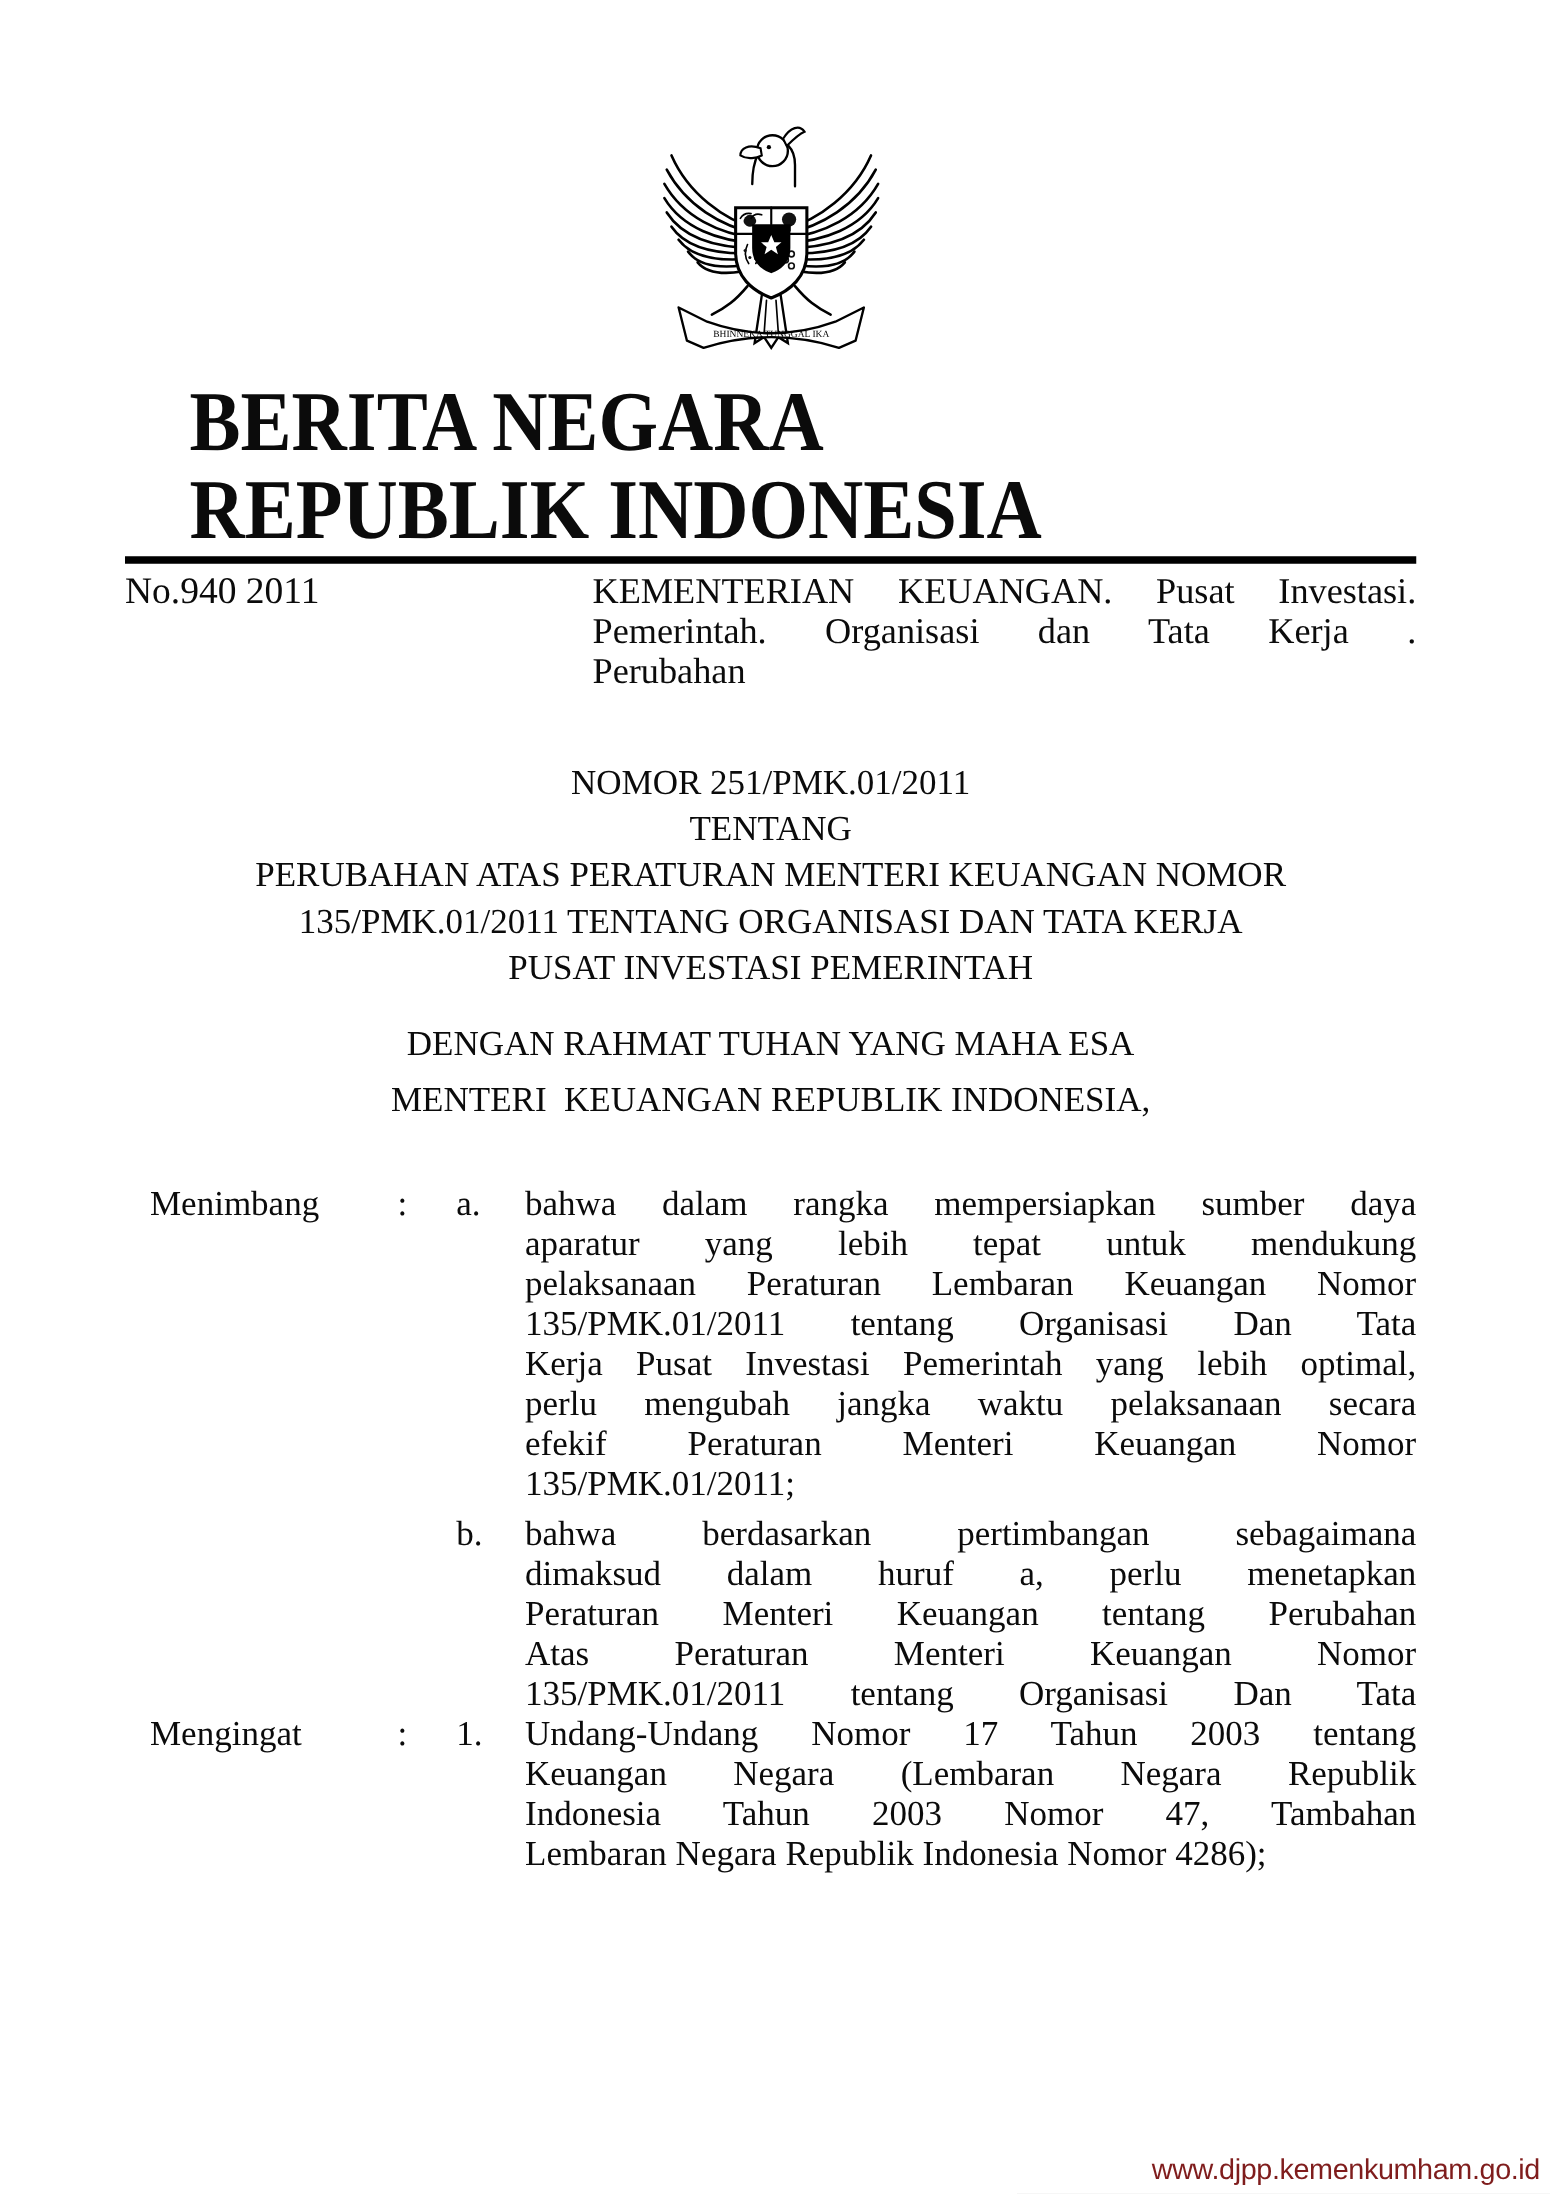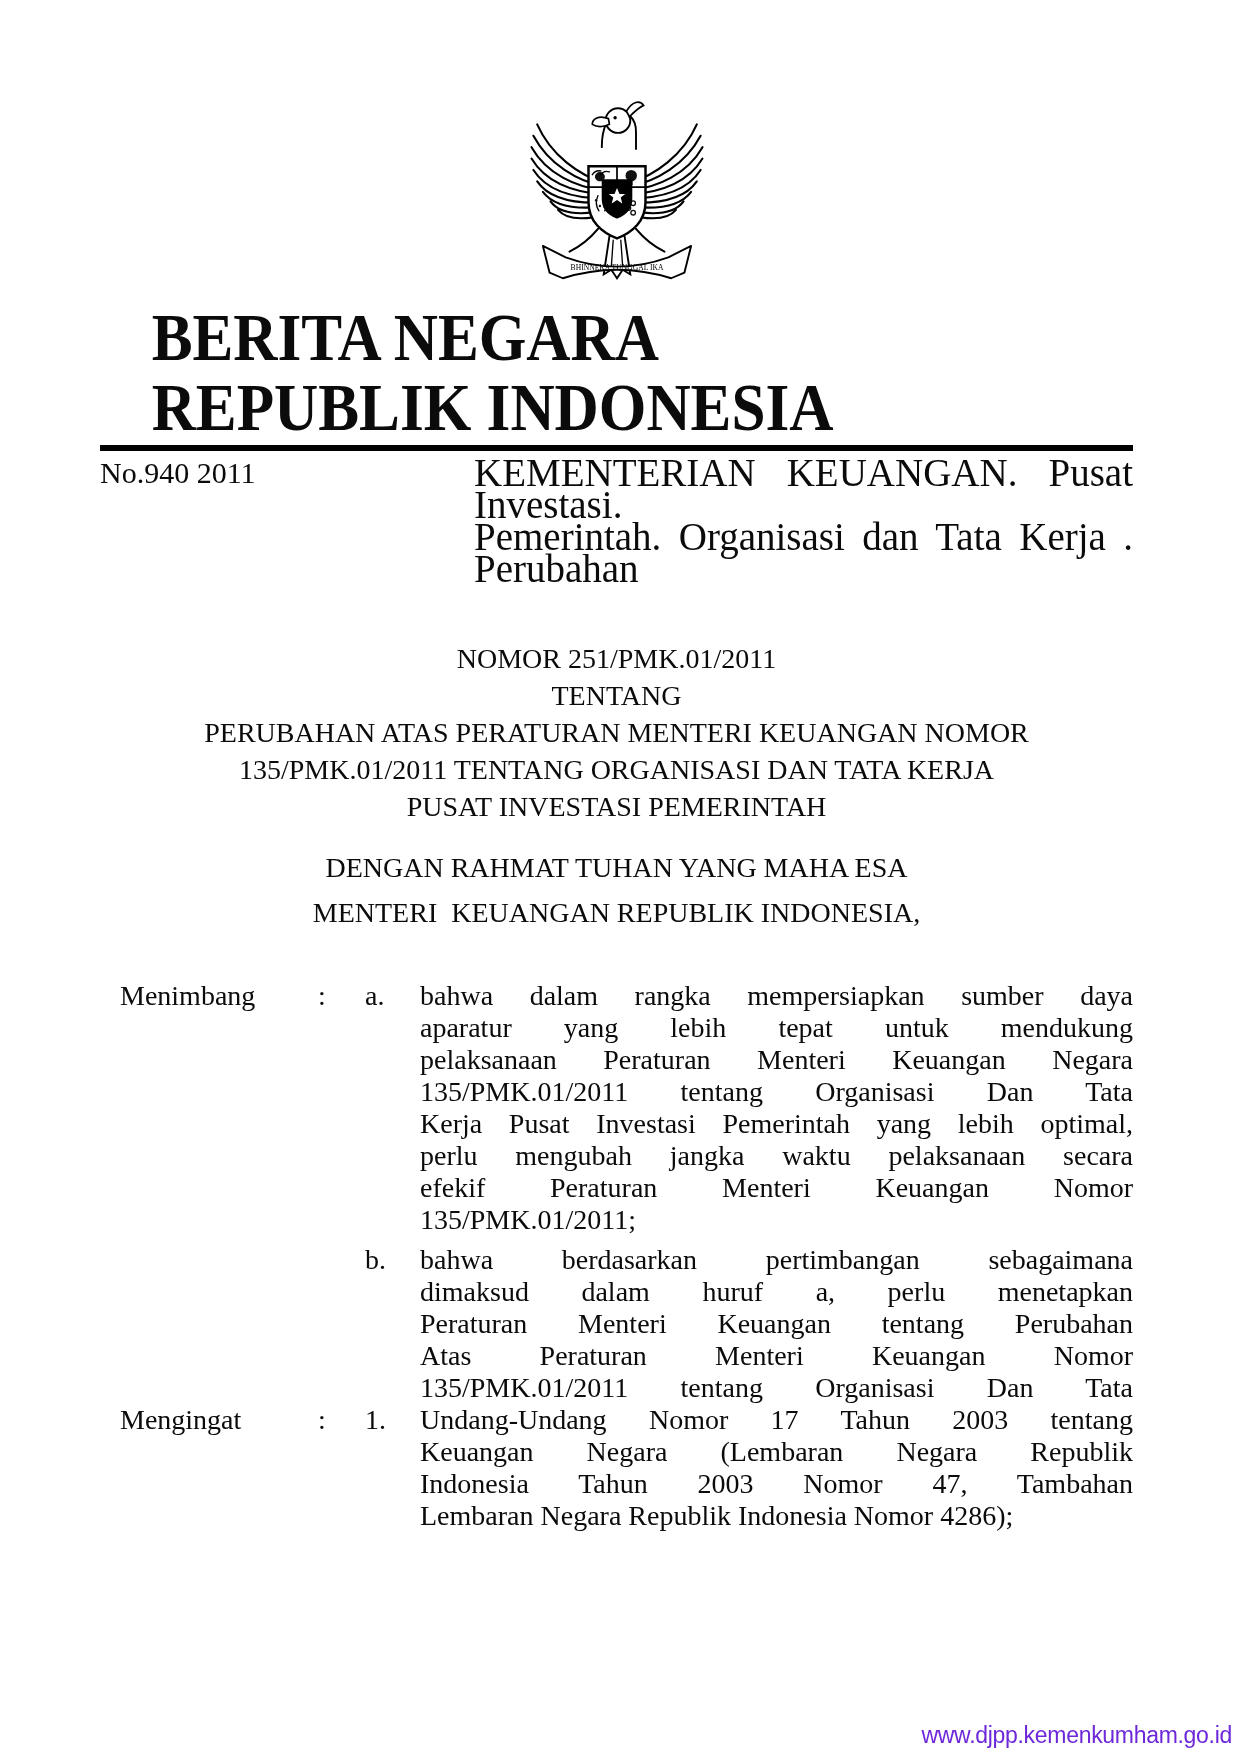--- a/index.html
+++ b/index.html
@@ -21,21 +21,21 @@
   .gazette-title { margin-top:14px; text-align:left; }
   .title-line {
     font-size:68px; font-weight:bold; line-height:70px;
     letter-spacing:0px; transform:scaleX(0.90); transform-origin:50% 50%;
     white-space:pre;
   }
   .rule { height:6px; background:#000; margin-top:3px; }
   
   .issue-row { display:flex; margin-top:6px; }
   .issue-no { flex:0 0 374px; font-size:30px; line-height:32px; }
-  .subject  { flex:1; font-size:39px; }
+  .subject  { flex:1; font-size:29px; }
   .subject .tline { line-height:32px; }
   
   .tline { text-align:left; white-space:pre-wrap; }
   .tline.full { text-align:justify; text-align-last:justify; }
   
   .reg-heading { margin-top:55px; }
   .reg-heading .tline { text-align:center; font-size:28px; line-height:37px; }
   .invocation, .issuer {
     text-align:center; font-size:28px; line-height:30px; white-space:pre-wrap;
   }
@@ -48,21 +48,21 @@
     grid-template-columns:198px 47px 55px 1fr;
     padding-left:20px;
   }
   .clause-row.rowgap { margin-top:8px; }
   .clabel, .ccolon, .cmarker { line-height:32px; }
   .ctext .tline { line-height:32px; }
   
   .footer-mark {
     position:absolute; right:8px; bottom:6px;
     font-family:"Liberation Sans","DejaVu Sans",sans-serif;
-    font-size:23px; color:#6d28d9; letter-spacing:-0.3px;margin-left:16px;
+    font-size:23px; color:#7f1d1d; letter-spacing:-0.3px;margin-left:16px;
   }
 </style>
 </head>
 <body>
 
 <div class="page">
 
   <header>
     <div class="emblem">
       <svg viewBox="0 0 200 210" fill="none" stroke="#000" stroke-width="2.2" stroke-linecap="round">
@@ -158,21 +158,21 @@
 
   <section class="body">
 
     <div class="clause-row">
       <div class="clabel">Menimbang</div>
       <div class="ccolon">:</div>
       <div class="cmarker">a.</div>
       <div class="ctext">
           <div class="tline full">bahwa dalam rangka mempersiapkan sumber daya</div>
           <div class="tline full">aparatur yang lebih tepat untuk mendukung</div>
-          <div class="tline full">pelaksanaan Peraturan Menteri Keuangan Negara</div>
+          <div class="tline full">pelaksanaan Peraturan Lembaran Keuangan Nomor</div>
           <div class="tline full">135/PMK.01/2011 tentang Organisasi Dan Tata</div>
           <div class="tline full">Kerja Pusat Investasi Pemerintah yang lebih optimal,</div>
           <div class="tline full">perlu mengubah jangka waktu pelaksanaan secara</div>
           <div class="tline full">efekif Peraturan Menteri Keuangan Nomor</div>
           <div class="tline">135/PMK.01/2011;</div>
         </div>
     </div>
 
     <div class="clause-row rowgap">
       <div class="clabel"></div>

